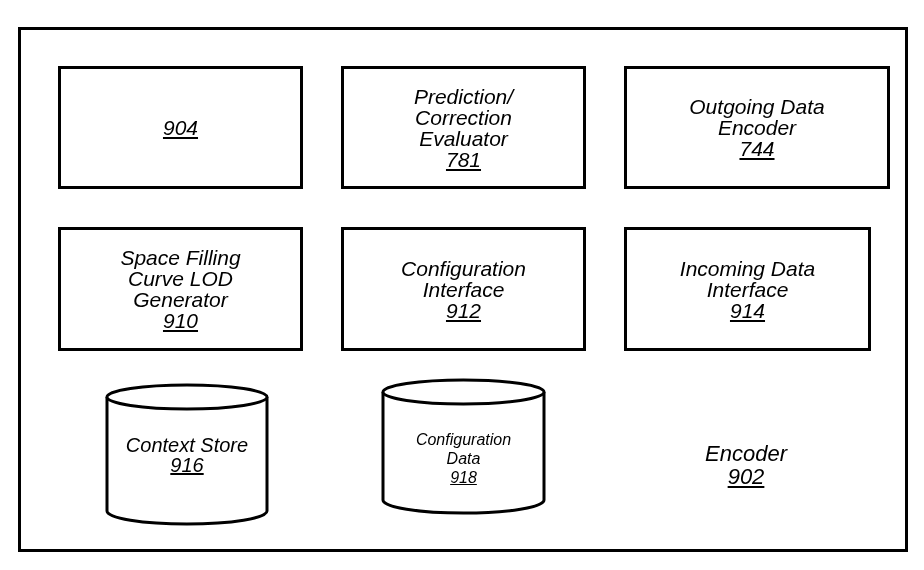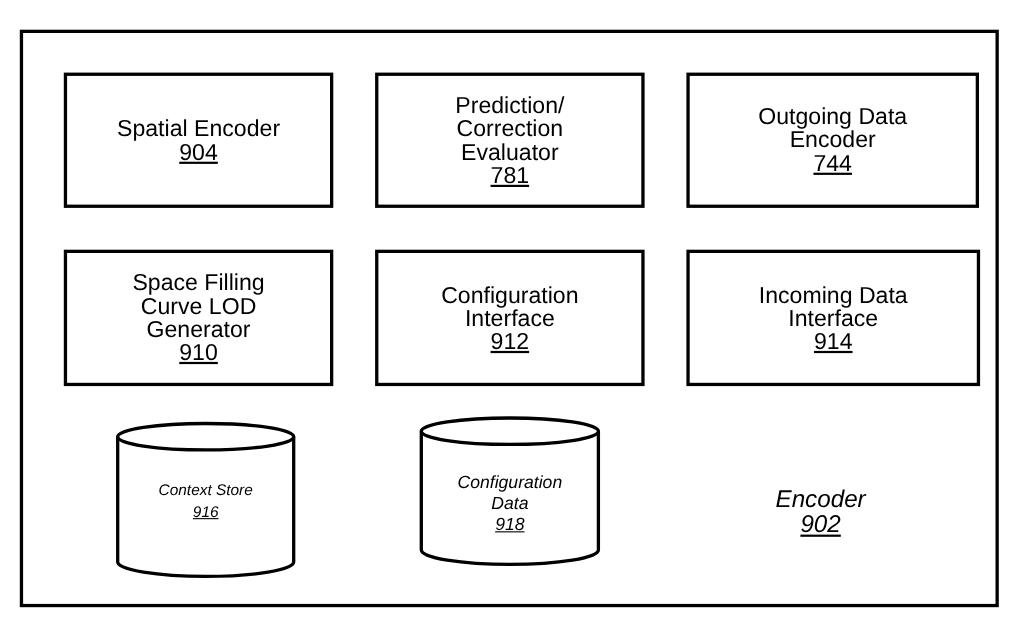--- a/index.html
+++ b/index.html
@@ -2,36 +2,35 @@
 <html><head>
 <meta charset="utf-8">
 <style>
   html, body { margin: 0; padding: 0; background: #ffffff; }
   body { width: 924px; height: 570px; position: relative; overflow: hidden;
          font-family: "Liberation Sans", sans-serif; color: #000; }
   .frame { position: absolute; left: 18px; top: 27px; width: 884px; height: 519px;
            border: 3px solid #000; box-sizing: content-box; }
   .box { position: absolute; border: 3px solid #000; background: #fff;
          display: flex; flex-direction: column; align-items: center; justify-content: center;
-         text-align: center; font-size: 21px; line-height: 21px; box-sizing: border-box; }
+         text-align: center; font-style: italic; font-size: 21px; line-height: 21px; box-sizing: border-box; }
   .box .ref, .cyl-text .ref, .label .ref { text-decoration: underline; }
   .line { display: block; white-space: nowrap; }
   svg.cyl { position: absolute; overflow: visible; }
   .cyl-text { position: absolute; display: flex; flex-direction: column; align-items: center;
               justify-content: center; text-align: center; font-style: italic; }
   .label { position: absolute; display: flex; flex-direction: column; align-items: center;
            text-align: center; font-style: italic; font-size: 22px; line-height: 23px; }
 </style>
 </head>
 <body>
 
 <div class="frame"></div>
 
 <div class="box" style="left:58px; top:66px; width:245px; height:123px;">
-  <span class="line">Spatial Encoder</span>
   <span class="line ref">904</span>
 </div>
 
 <div class="box" style="left:341px; top:66px; width:245px; height:123px;">
   <span class="line">Prediction/</span>
   <span class="line">Correction</span>
   <span class="line">Evaluator</span>
   <span class="line ref">781</span>
 </div>
 
@@ -47,31 +46,31 @@
   <span class="line">Generator</span>
   <span class="line ref">910</span>
 </div>
 
 <div class="box" style="left:341px; top:227px; width:245px; height:124px;">
   <span class="line">Configuration</span>
   <span class="line">Interface</span>
   <span class="line ref">912</span>
 </div>
 
-<div class="box" style="left:624px; top:227px; width:267px; height:124px;">
+<div class="box" style="left:624px; top:227px; width:247px; height:124px;">
   <span class="line">Incoming Data</span>
   <span class="line">Interface</span>
   <span class="line ref">914</span>
 </div>
 
 <svg class="cyl" style="left:105px; top:383px;" width="164" height="148" viewBox="0 0 164 148">
   <path d="M2,14 L2,128 A80,13 0 0 0 162,128 L162,14" fill="#fff" stroke="#000" stroke-width="3"></path>
   <ellipse cx="82" cy="14" rx="80" ry="12" fill="#fff" stroke="#000" stroke-width="3"></ellipse>
 </svg>
-<div class="cyl-text" style="left:105px; top:420px; width:164px; height:70px; font-size:14px; line-height:20px;">
+<div class="cyl-text" style="left:105px; top:420px; width:164px; height:70px; font-size:20px; line-height:20px;">
   <span class="line">Context Store</span>
   <span class="line ref">916</span>
 </div>
 
 <svg class="cyl" style="left:381px; top:378px;" width="165" height="143" viewBox="0 0 165 143">
   <path d="M2,14 L2,122 A80,13 0 0 0 163,122 L163,14" fill="#fff" stroke="#000" stroke-width="3"></path>
   <ellipse cx="82.5" cy="14" rx="80.5" ry="12" fill="#fff" stroke="#000" stroke-width="3"></ellipse>
 </svg>
 <div class="cyl-text" style="left:381px; top:418px; width:165px; height:80px; font-size:16px; line-height:19px;">
   <span class="line">Configuration</span>

